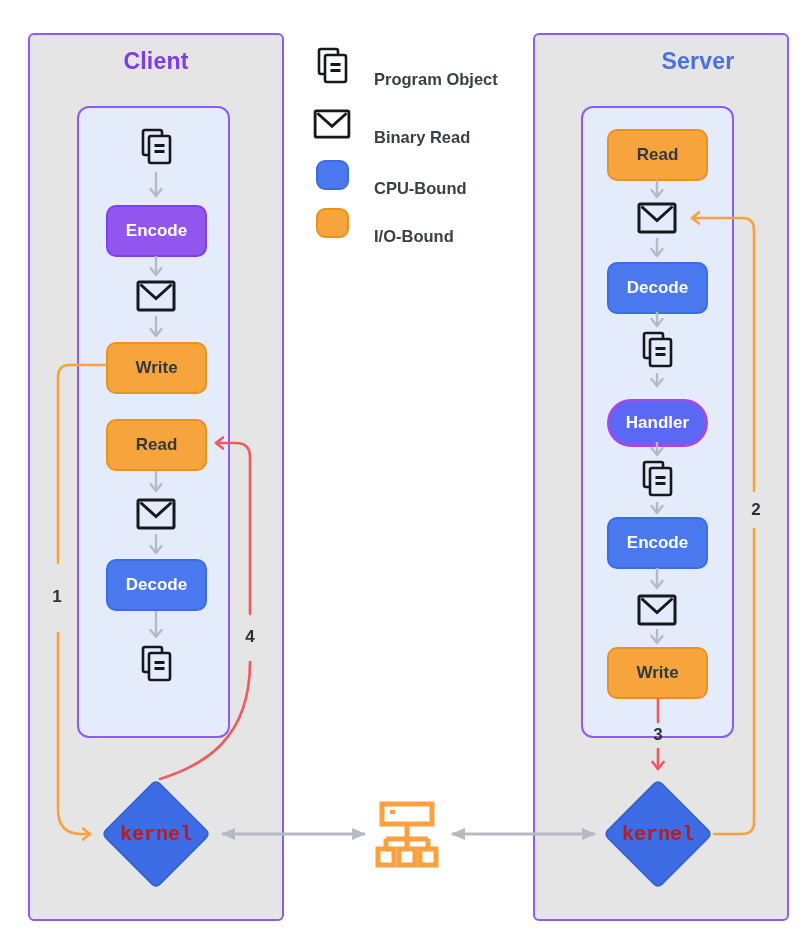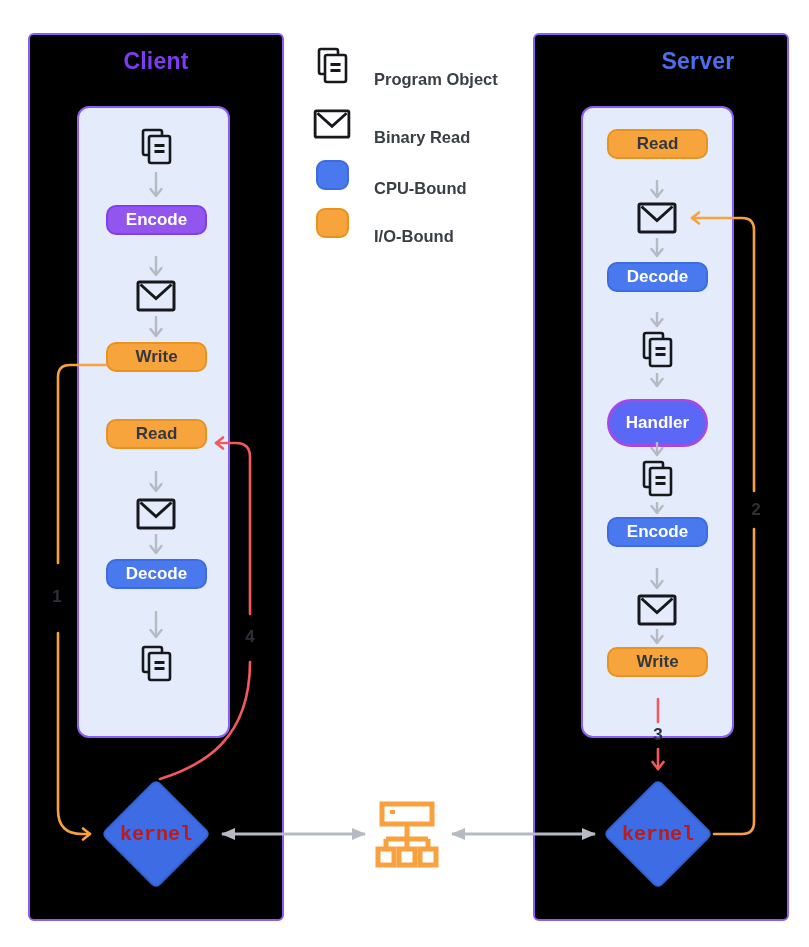--- a/index.html
+++ b/index.html
@@ -1,37 +1,37 @@
 <!DOCTYPE html>
 <html><head>
 <meta charset="utf-8">
 <style>
   * { margin:0; padding:0; box-sizing:border-box; }
   body { background:#ffffff; font-family:"Liberation Sans", sans-serif; }
   .canvas { position:relative; width:809px; height:947px; background:#ffffff; overflow:hidden; }
 
   
-  .panel { position:absolute; top:33px; height:888px; background:#000000; border:2.5px solid #8b5cf6; border-radius:6px; }
+  .panel { position:absolute; top:33px; height:888px; background:#e5e5e5; border:2.5px solid #8b5cf6; border-radius:6px; }
   .panel-client { left:28px;  width:256px; }
   .panel-server { left:533px; width:256px; }
   .panel-title { position:absolute; top:13px; left:0; width:100%; text-align:center;
                  font-size:23px; font-weight:700; letter-spacing:.2px; }
   .panel-client .panel-title { color:#7d3bf0; }
   .panel-server .panel-title { color:#4a6fe8;margin-left:37px; }
   .inner-panel { position:absolute; top:71px; width:153px; height:632px; background:#e4ebfb;
                  border:2px solid #8b5cf6; border-radius:12px; }
   .panel-client .inner-panel { left:47px; }
   .panel-server .inner-panel { left:46px; }
 
   
   .layer { position:absolute; inset:0; pointer-events:none; }
   .layer > * { pointer-events:auto; }
 
   
-  .node-btn { position:absolute; width:101px; height:30px; border-radius:10px;
+  .node-btn { position:absolute; width:101px; height:52px; border-radius:10px;
               display:flex; align-items:center; justify-content:center;
               font-size:17px; font-weight:700; }
   .btn-purple { background:#9256ee; border:2px solid #7e3ff2; color:#ffffff; }
   .btn-orange { background:#f7a43d; border:2px solid #e8921f; color:#33383f; }
   .btn-blue   { background:#4a79ef; border:2px solid #3d6ce2; color:#ffffff; }
   .btn-handler{ background:#5b68f5; border:3px solid #a24ae8; color:#ffffff;
                 border-radius:25px; height:48px;margin-top:8px; }
   .flow-icon { position:absolute; }
 
   

